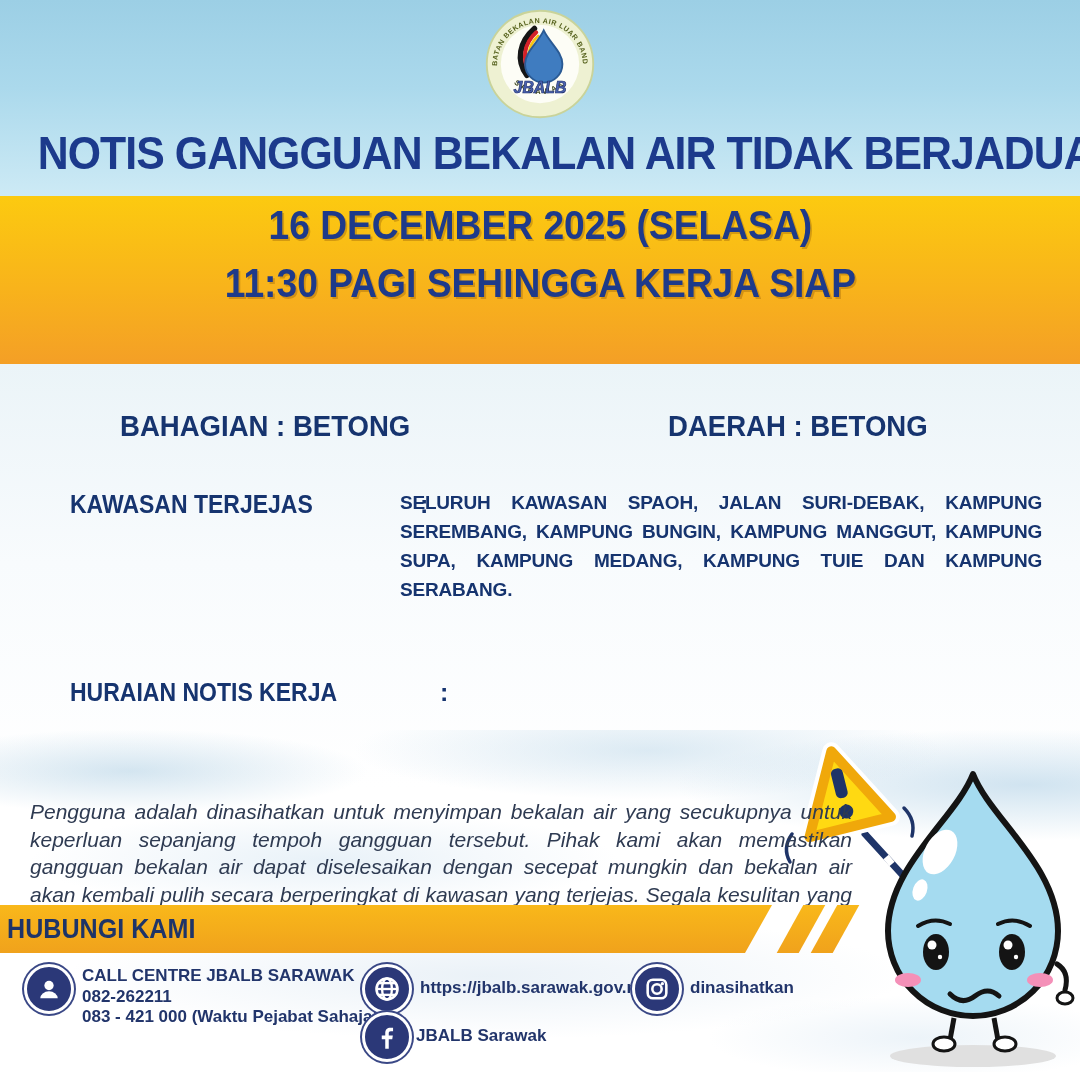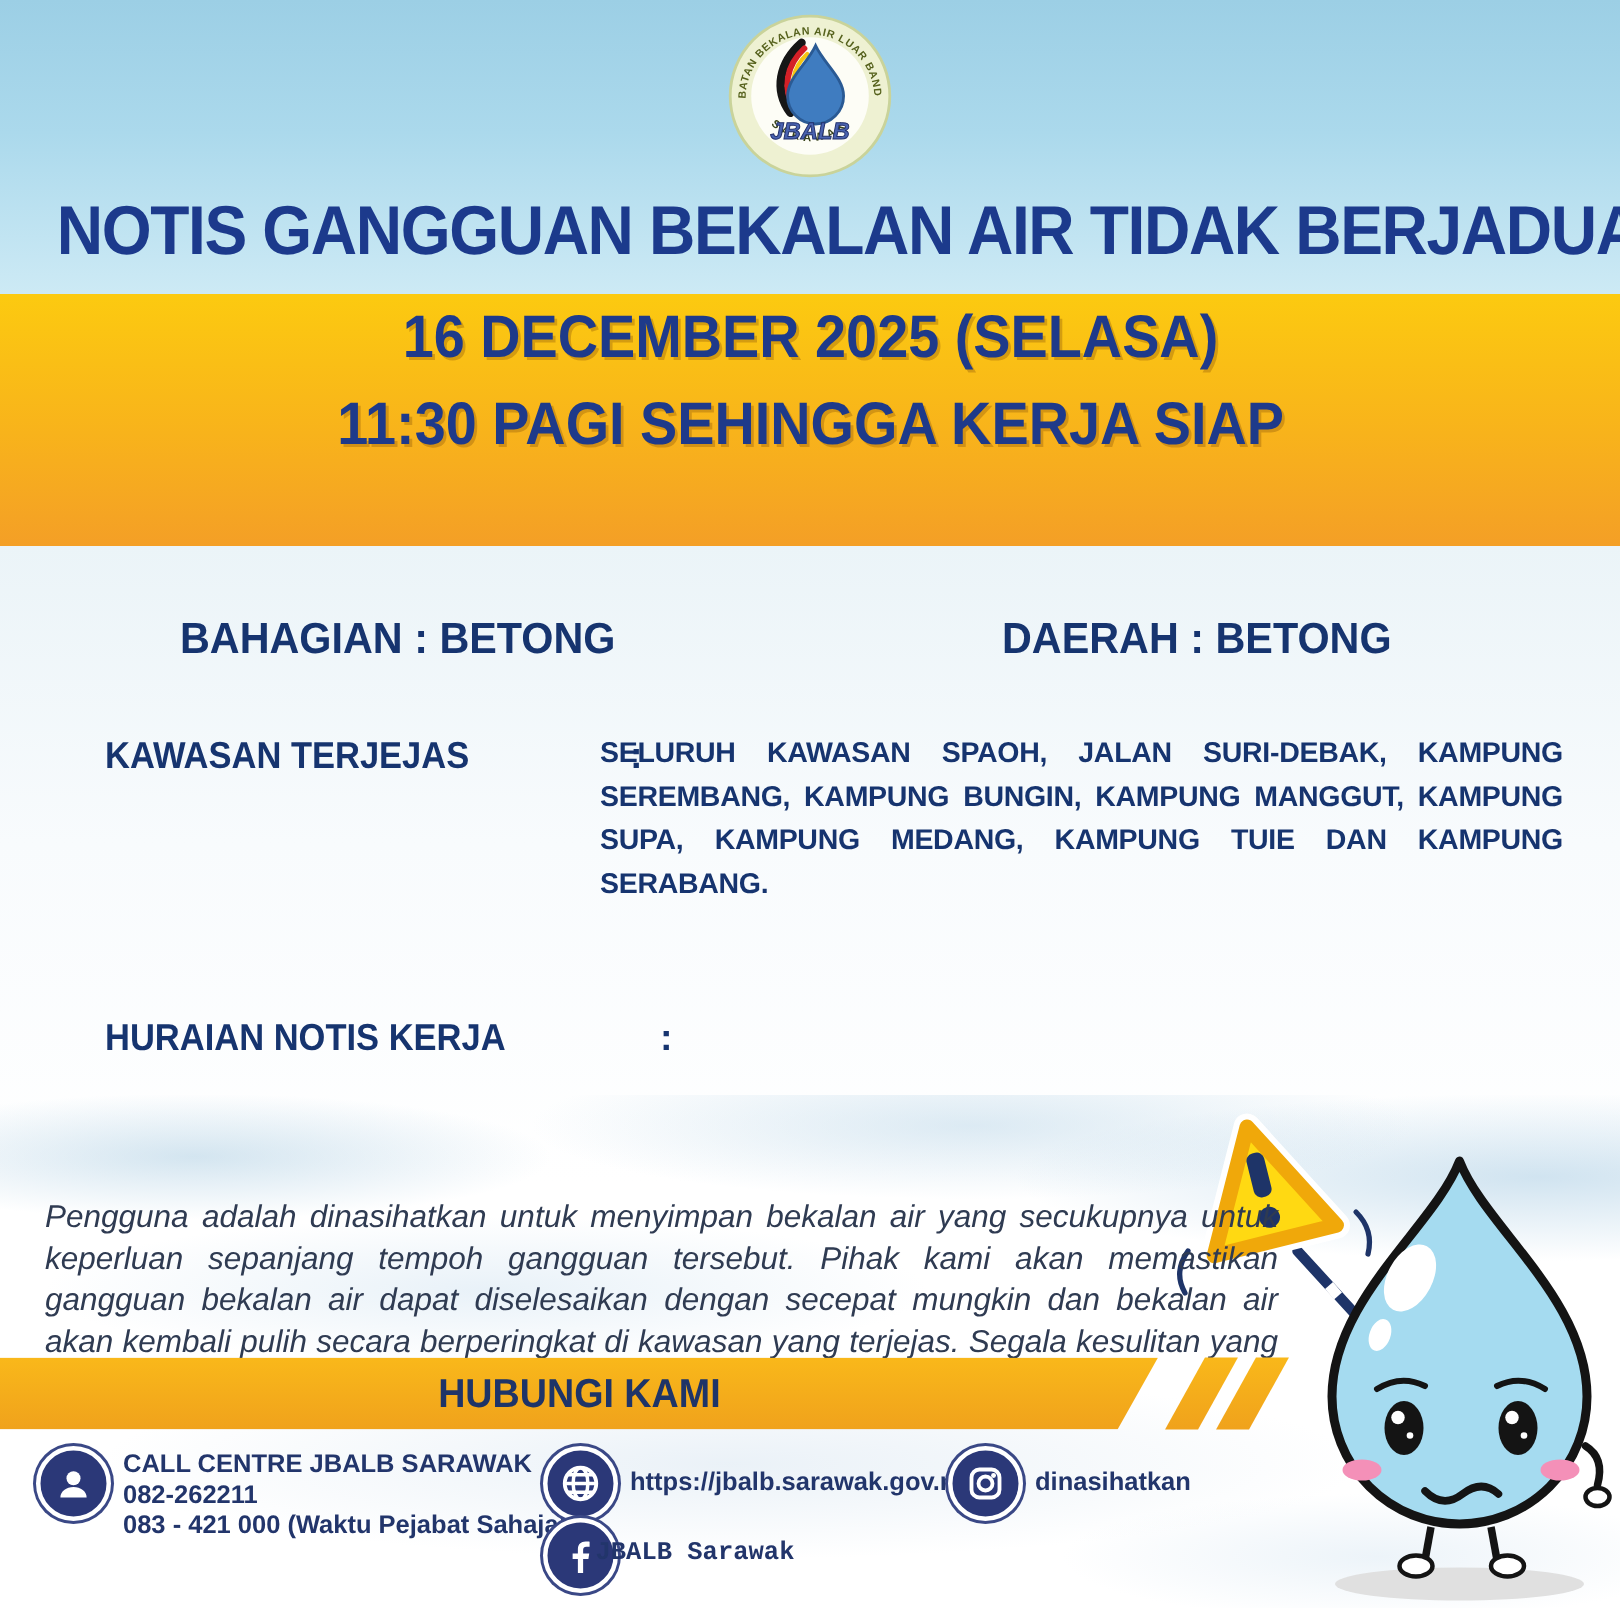--- a/index.html
+++ b/index.html
@@ -70,21 +70,21 @@
   .advisory{
     position:absolute;left:30px;top:798px;width:822px;
     font-size:21px;font-style:italic;color:#2f3b52;line-height:27.5px;
     text-align:justify;z-index:3;
   }
   
   .contact-bar{
     position:absolute;left:0;top:905px;width:772px;height:48px;
     background:linear-gradient(180deg,#f9b81a,#f0a21c);
     clip-path:polygon(0 0,100% 0,calc(100% - 27px) 100%,0 100%);
-    display:flex;align-items:center;justify-content:center;z-index:3;
+    display:flex;align-items:center;z-index:3;
   }
   .contact-bar-title{
     font-size:27px;font-weight:bold;color:#1e3468;
     transform:scaleX(0.93);white-space:nowrap;
   }
   .stripe{
     position:absolute;top:905px;height:48px;width:22px;
     background:linear-gradient(180deg,#f9b81a,#f0a21c);
     transform:skewX(-29deg);z-index:3;
   }
@@ -181,21 +181,21 @@
       <line x1="4.4" y1="17" x2="19.6" y2="17" stroke="#ffffff" stroke-width="2"></line>
     </svg>
   </div>
   <div class="footer-text" style="left:420px;top:978px;">https://jbalb.sarawak.gov.my/</div>
 
   <div class="fi-circle" style="left:362px;top:1012px;">
     <svg viewBox="0 0 24 24" width="28" height="28">
       <path d="M13.5,22 v-8 h3 l0.5,-3.2 h-3.5 v-2 c0,-1 0.4,-1.8 1.9,-1.8 h1.8 V4.1 C16.9,4 15.9,4 14.9,4 c-2.6,0 -4.4,1.6 -4.4,4.4 v2.4 H7.5 V14 h3 v8 Z" fill="#ffffff"></path>
     </svg>
   </div>
-  <div class="footer-text" style="left:397px;top:1026px;font-family:Liberation Mono, monospace;">JBALB Sarawak</div>
+  <div class="footer-text" style="left:416px;top:1026px;">JBALB Sarawak</div>
 
   <div class="fi-circle" style="left:632px;top:964px;">
     <svg viewBox="0 0 24 24" width="28" height="28">
       <rect x="4" y="4" width="16" height="16" rx="4.5" fill="none" stroke="#ffffff" stroke-width="2.2"></rect>
       <circle cx="12" cy="12" r="4" fill="none" stroke="#ffffff" stroke-width="2.2"></circle>
       <circle cx="16.6" cy="7.4" r="1.4" fill="#ffffff"></circle>
     </svg>
   </div>
   <div class="footer-text" style="left:690px;top:978px;">dinasihatkan</div>
 

